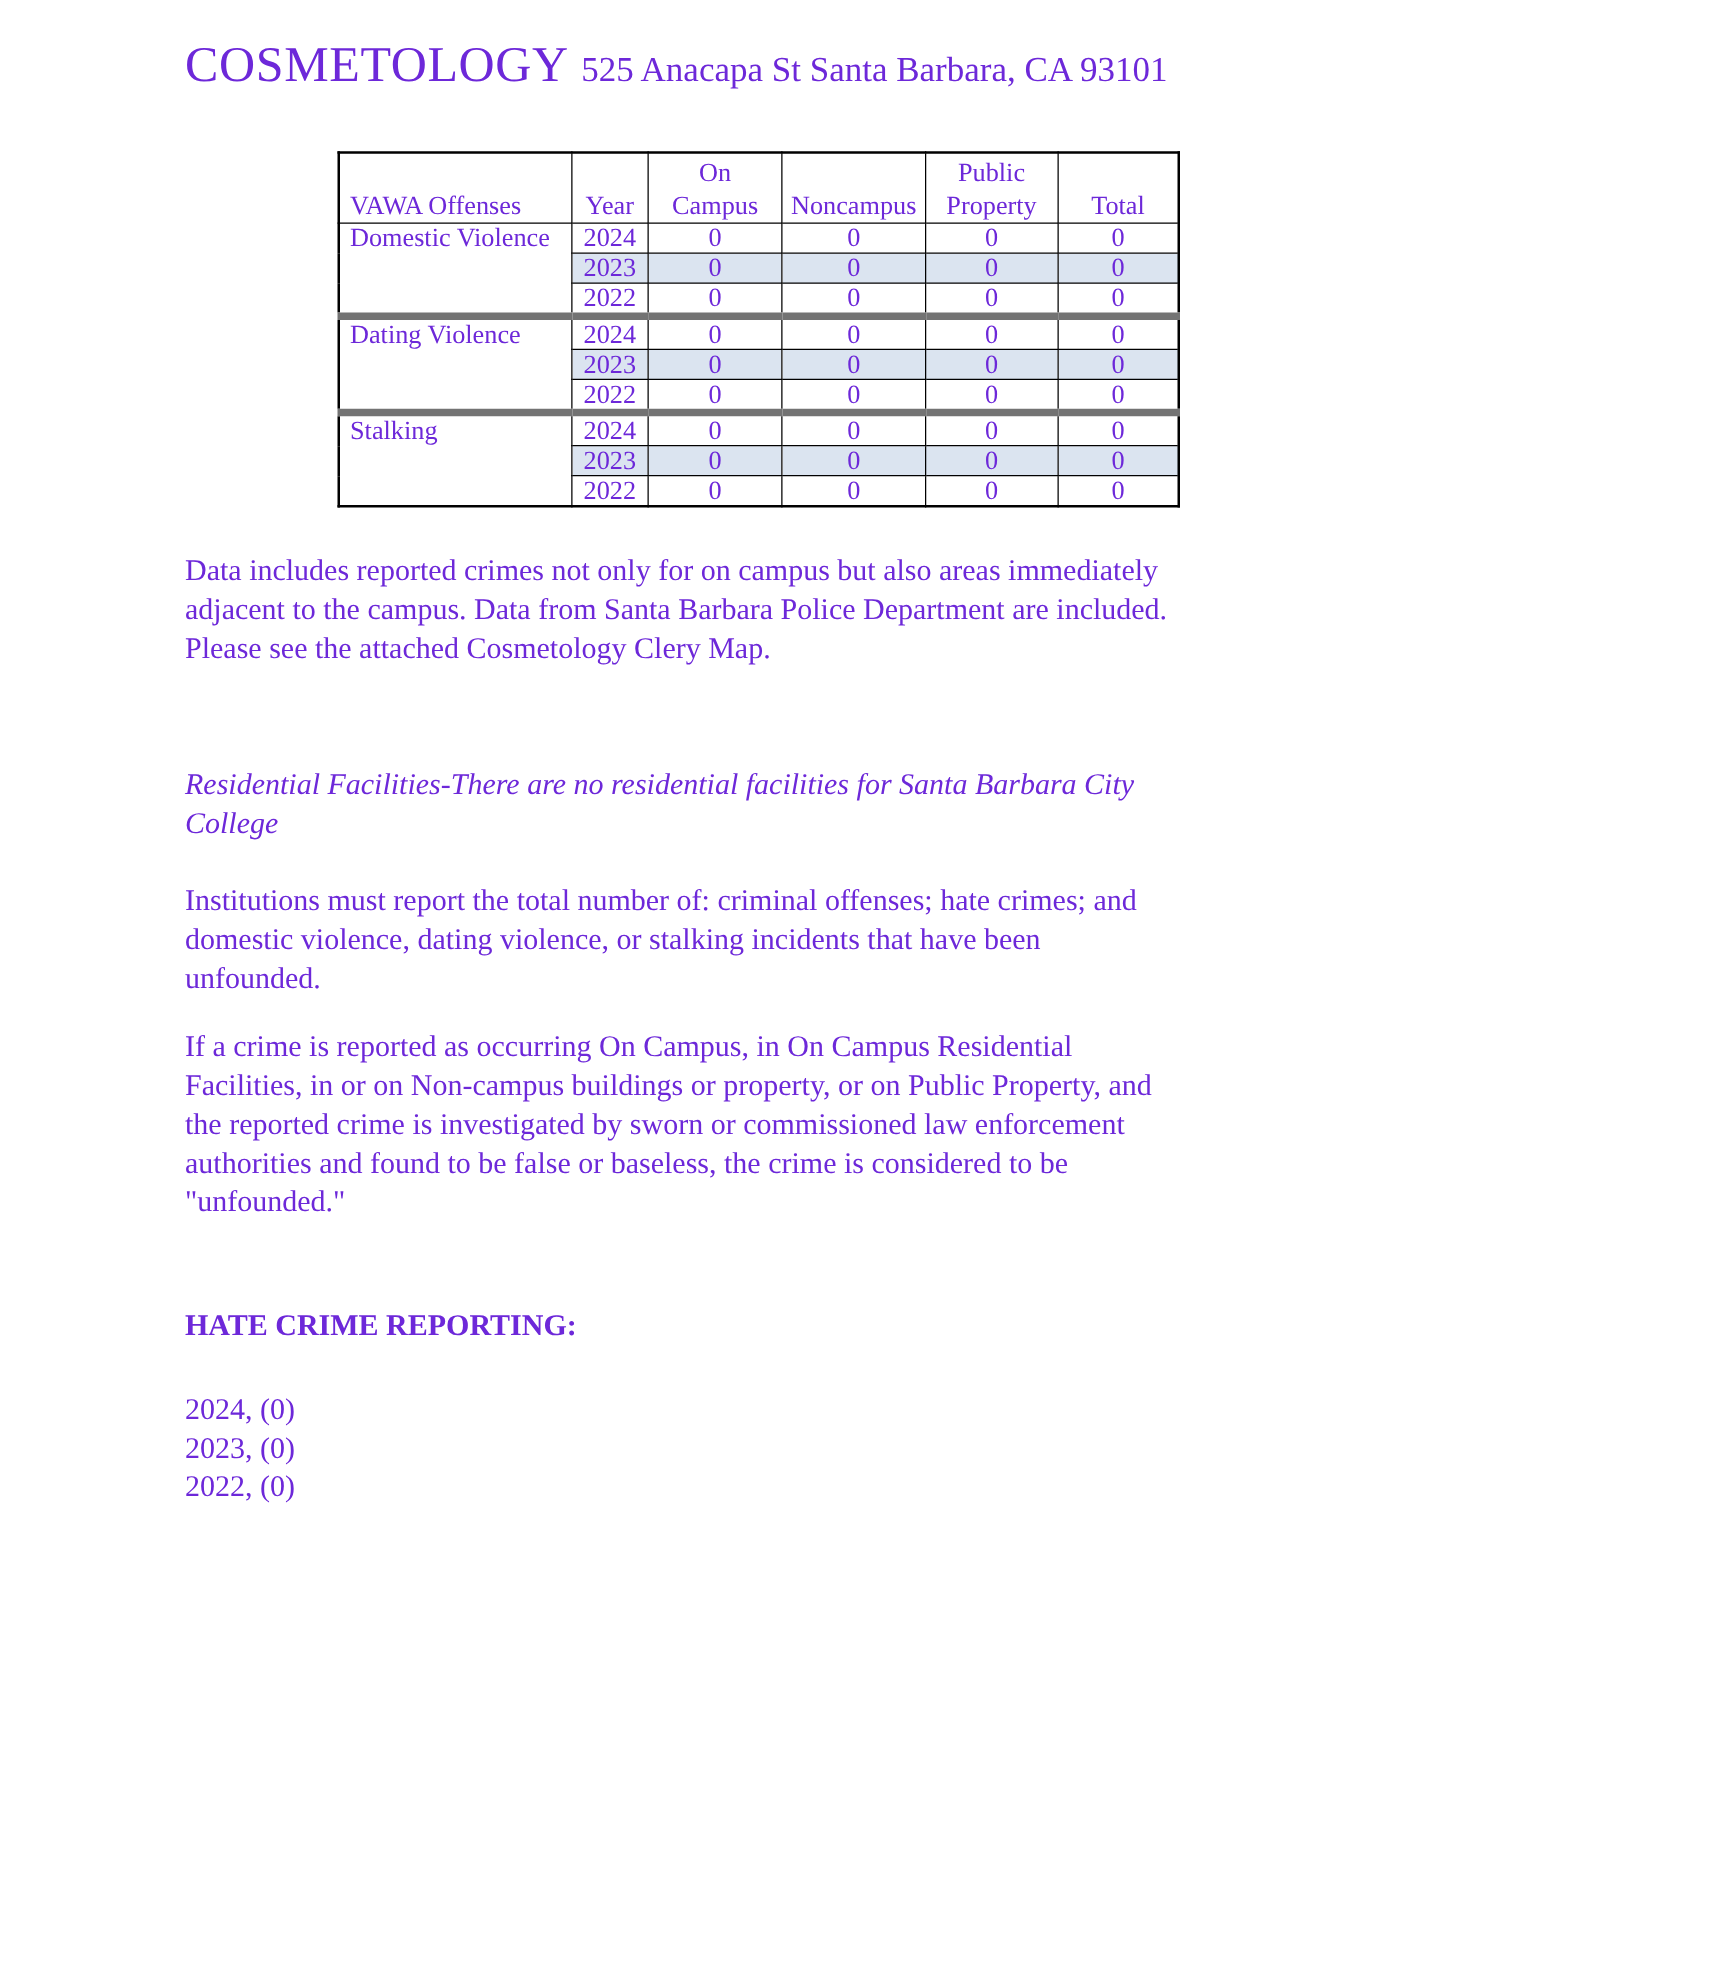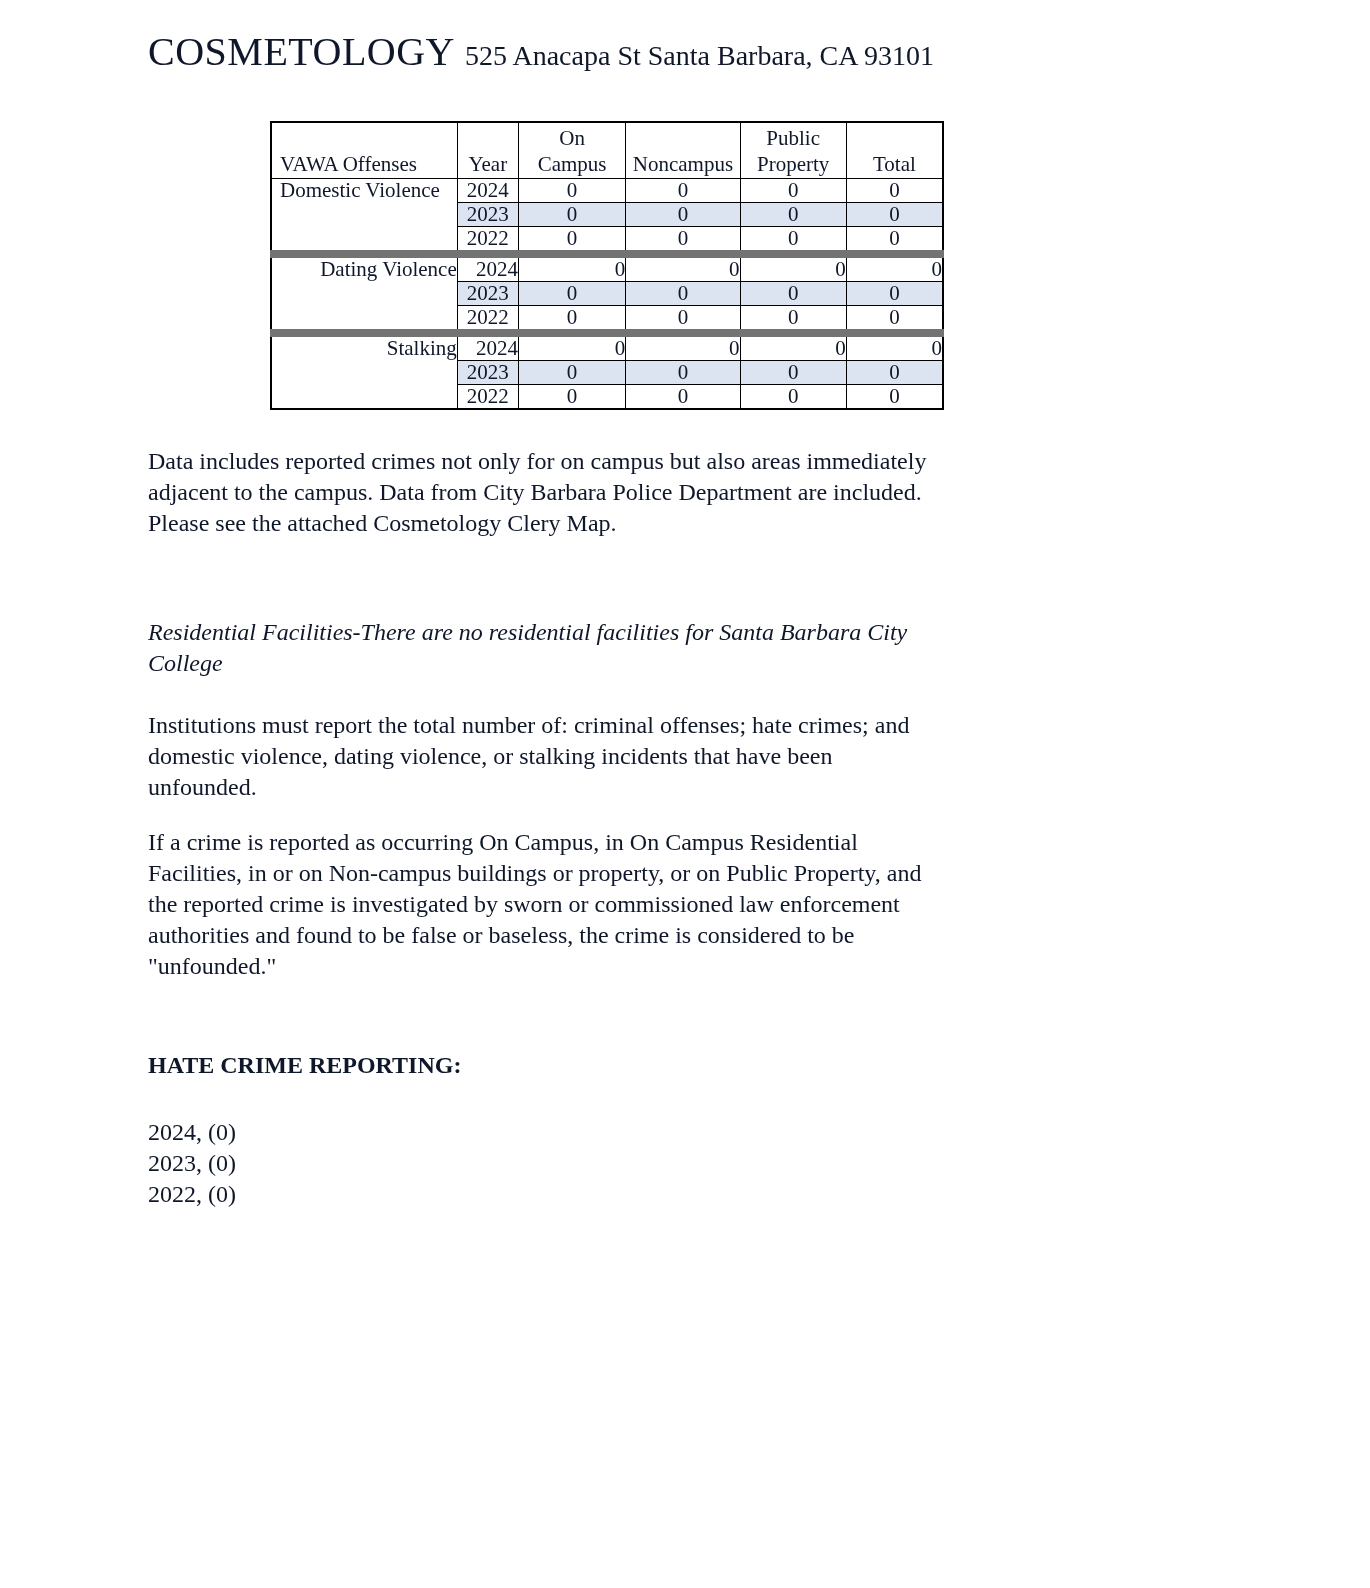--- a/index.html
+++ b/index.html
@@ -5,21 +5,21 @@
   html, body {
     margin: 0;
     padding: 0;
     background: #ffffff;
   }
   .page {
     position: relative;
     width: 1090px;
     height: 1588px;
     background: #ffffff;
-    color: #0f172a;
+    color: #6d28d9;
     font-family: "Liberation Serif", "DejaVu Serif", serif;
     overflow: hidden;
     box-sizing: border-box;
     padding: 28px 146px 17px 148px;
   }
   
   .title-line {
     white-space: nowrap;
   }
   .doc-title {
@@ -60,22 +60,21 @@
     padding-left: 8px;
   }
   table.vawa td.offense {
     vertical-align: top;
     background: #ffffff;
   }
   table.vawa tr.shaded td.val {
     background: var(--shade, #dbe4f0);
   }
   table.vawa tr.group-start td {
-    border-top: 8px solid #737373;
-    text-align: right;
+    border-top: 6px solid #737373;
   }
   
   .bodytext {
     font-size: 24px;
     line-height: 31px;
     max-width: 1080px;
   }
   .p-data     { margin-top: 36px; }
   .p-resident { margin-top: 78px; font-style: italic; }
   .h-unfounded{ margin-top: 32px; font-weight: bold; }
@@ -182,21 +181,21 @@
           <td class="val">2022</td>
           <td class="val">0</td>
           <td class="val">0</td>
           <td class="val">0</td>
           <td class="val">0</td>
         </tr>
       </tbody>
     </table>
   </div>
 
-  <p class="bodytext p-data">Data includes reported crimes not only for on campus but also areas immediately adjacent to the campus. Data from City Barbara Police Department are included.  Please see the attached Cosmetology Clery Map.</p>
+  <p class="bodytext p-data">Data includes reported crimes not only for on campus but also areas immediately adjacent to the campus. Data from Santa Barbara Police Department are included.  Please see the attached Cosmetology Clery Map.</p>
 
   <p class="bodytext p-resident">Residential Facilities-There are no residential facilities for Santa Barbara City College</p>
 
   <p class="bodytext p-institutions">Institutions must report the total number of: criminal offenses; hate crimes; and domestic violence, dating violence, or stalking incidents that have been unfounded.</p>
 
   <p class="bodytext p-unfounded">If a crime is reported as occurring On Campus, in On Campus Residential Facilities, in or on Non-campus buildings or property, or on Public Property, and the reported crime is investigated by sworn or commissioned law enforcement authorities and found to be false or baseless, the crime is considered to be "unfounded."</p>
 
 
   <p class="bodytext h-hate">HATE CRIME REPORTING:</p>
 

